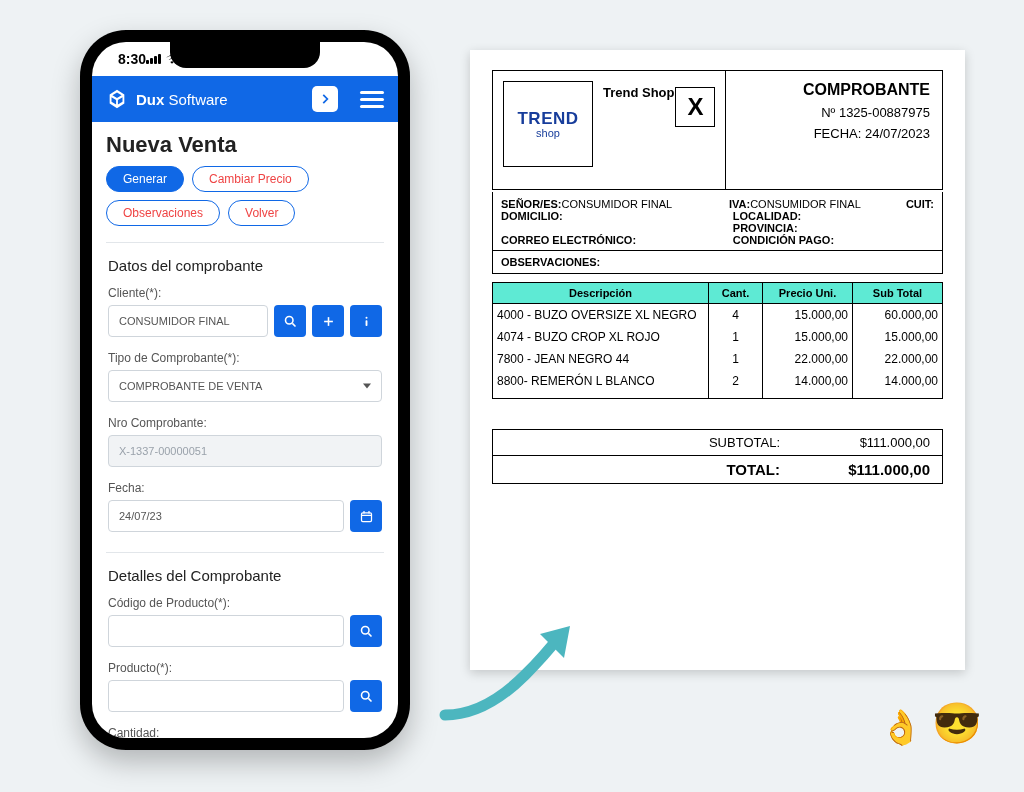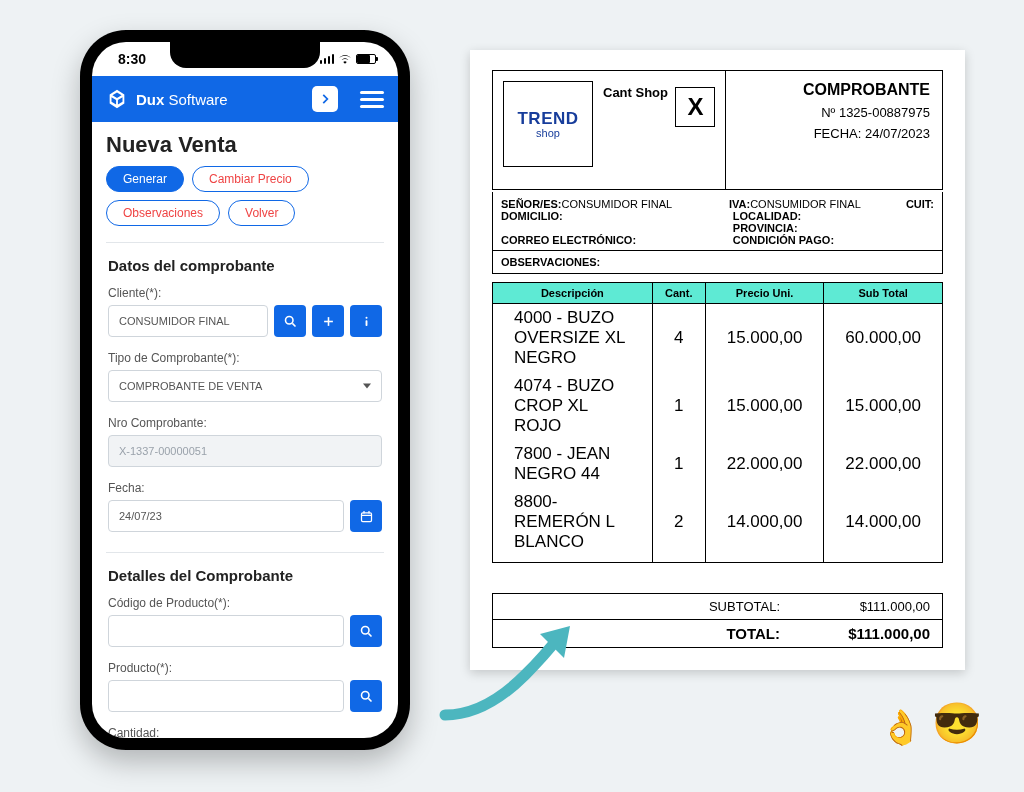--- a/index.html
+++ b/index.html
@@ -18,21 +18,21 @@
     background: #fff; border-radius: 34px;
     overflow: hidden; position: relative;
   }
   .notch {
     position: absolute; top: 0; left: 50%; transform: translateX(-50%);
     width: 150px; height: 26px; background: #000;
     border-bottom-left-radius: 16px; border-bottom-right-radius: 16px;
     z-index: 5;
   }
   .status-bar {
-    height: 34px; display: flex; align-items: center; justify-content: space-between;
+    height: 34px; display: flex; align-items: center; 
     padding: 0 22px 0 26px; font-size: 14px; font-weight: 600; color: #000;
   }
   .status-right { display: flex; gap: 4px; align-items: center; font-size: 12px; }
   .sig-bars { display: inline-flex; gap: 1.5px; align-items: flex-end; }
   .sig-bars span { width: 2.5px; background:#000; border-radius:1px; }
   .sig-bars span:nth-child(1){height:4px} .sig-bars span:nth-child(2){height:6px}
   .sig-bars span:nth-child(3){height:8px} .sig-bars span:nth-child(4){height:10px}
   .wifi-ic svg { width:14px; height:14px; display:block; }
   .batt { width:20px; height:10px; border:1px solid #000; border-radius:2px; position:relative; }
   .batt::after{content:"";position:absolute;right:-3px;top:2px;width:2px;height:4px;background:#000;border-radius:0 1px 1px 0;}
@@ -50,21 +50,21 @@
   .burger { width:24px; margin-left:14px; display:flex; flex-direction:column; gap:4px; }
   .burger span { height:3px; background:#fff; border-radius:2px; }
 
   .content { padding: 10px 14px 20px; height: calc(100% - 80px); overflow:hidden; }
   .page-title { font-size:22px; font-weight:700; color:#222; margin-bottom:8px; }
   .btn-row { display:flex; flex-wrap:wrap; gap:8px; margin-bottom:16px; }
   .pill { font-size:12px; padding:5px 16px; border-radius:16px; border:1px solid #1068e6; color:#ef4444; background:#fff; cursor:pointer; }
   .pill.primary { background:#1068e6; color:#fff; }
 
   .card { border-top:1px solid #e2e6ea; padding:14px 2px 6px; }
-  .card h3 { font-size:15px; font-weight:700; color:#222; margin-bottom:12px; }
+  .card h3 { font-size:15px; font-weight:400; color:#222; margin-bottom:12px; }
   .field { margin-bottom:14px; }
   .field label { font-size:12px; color:#555; display:block; margin-bottom:5px; }
   .row { display:flex; gap:6px; }
   .inp { flex:1; height:32px; border:1px solid #cfd5db; border-radius:4px; padding:0 10px;
          font-size:11px; color:#555; background:#fff; display:flex; align-items:center; }
   .inp.disabled { background:#f1f3f5; color:#9aa2ab; }
   .icon-btn { width:32px; height:32px; background:#1068e6; color:#fff; border-radius:4px;
               display:flex; align-items:center; justify-content:center; cursor:pointer; }
   .icon-btn svg { width:15px; height:15px; }
   .sel { position:relative; }
@@ -91,21 +91,21 @@
   .doc-top .rbox h2 { font-size:16px; font-weight:800; }
   .doc-top .rbox div { font-size:13px; margin-top:6px; }
   .info-box { border:1.5px solid #000; border-top:0; padding:6px 8px 4px; font-size:11px; }
   .info-row { display:flex; gap:24px; }
   .info-row span { display:inline-block; }
   .info-row b { font-weight:700; }
   .obs-box { border:1.5px solid #000; border-top:0; padding:5px 8px; font-size:11px; font-weight:700; }
 
   .tbl { width:100%; border:1.5px solid #000; border-top:0; border-collapse:collapse; margin-top:8px; }
   .tbl th { background:#5eead4; border:1px solid #000; font-size:11px; padding:4px 6px; }
-  .tbl td { border-left:1px solid #000; border-right:1px solid #000; font-size:17px; padding:4px 21px; }
+  .tbl td { border-left:1px solid #000; border-right:1px solid #000; font-size:12px; padding:4px 4px; }
   .tbl td.num { text-align:right; }
   .tbl td.c { text-align:center; }
   .tbl tr:last-child td { border-bottom:1px solid #000; padding-bottom:10px; }
 
   .totals { border:1.5px solid #000; margin-top:30px; }
   .totals .line { display:flex; justify-content:flex-end; gap:40px; padding:5px 12px; font-size:13px; }
   .totals .line.big { font-weight:800; font-size:15px; border-top:1px solid #000; }
   .totals .line span:first-child{min-width:100px;text-align:right;}
   .totals .line span:last-child{min-width:110px;text-align:right;}
 
@@ -263,21 +263,21 @@
 </div>
 
 <div class="sheet">
   <div class="doc-top">
     <div class="lbox">
       <div class="logo-box">
         <div class="t1">TREND</div>
         <div class="t2">shop</div>
       </div>
       <div style="flex:1;display:flex;align-items:flex-start;justify-content:space-between;">
-        <div class="shop-name">Cant Shop</div>
+        <div class="shop-name">Trend Shop</div>
         <div class="x-box">X</div>
       </div>
     </div>
     <div class="rbox">
       <h2>COMPROBANTE</h2>
       <div><span>Nº </span><span>1325-00887975</span></div>
       <div><span>FECHA: </span><span>24/07/2023</span></div>
     </div>
   </div>
 

